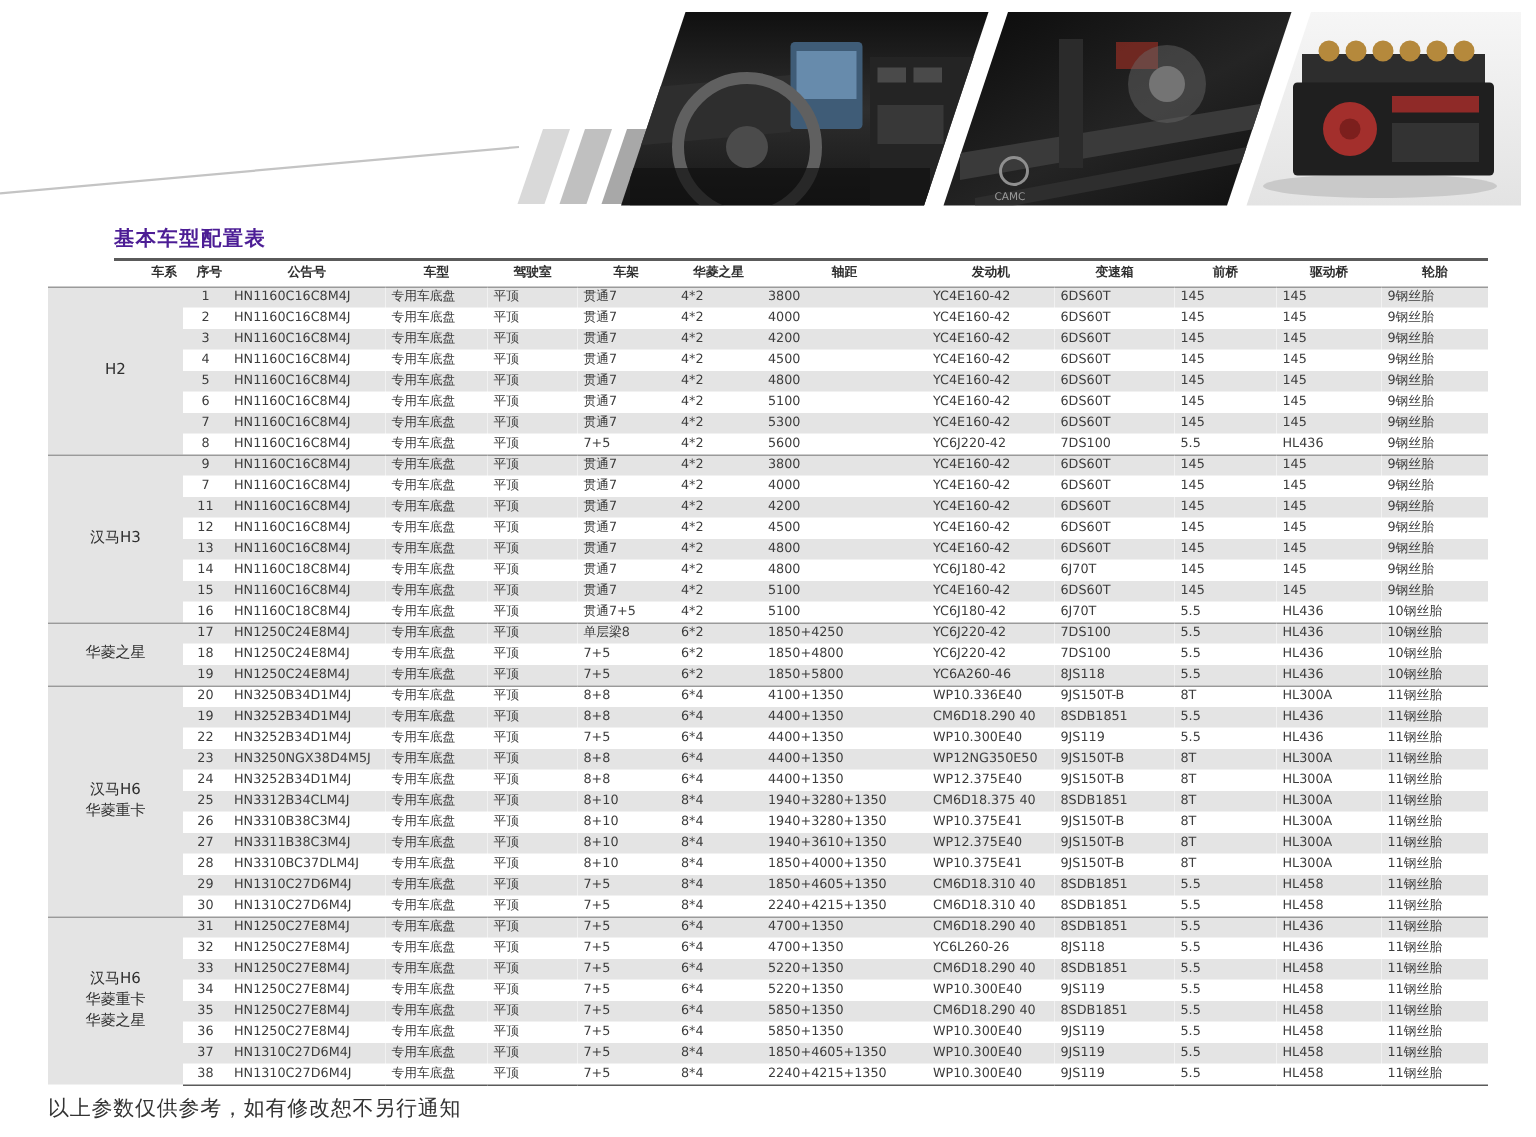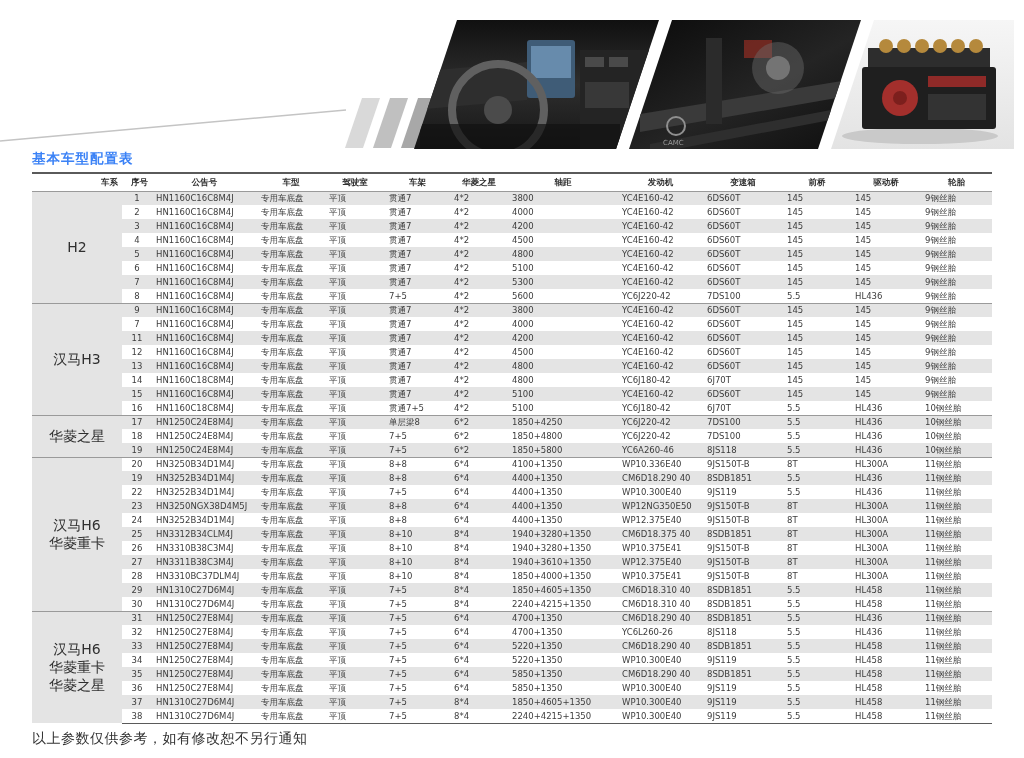--- a/index.html
+++ b/index.html
@@ -4,43 +4,43 @@
 <style>
   :root{
     --row-shade:#e4e4e4; --rule:#9a9a9a; --rule-dark:#5a5a5a; --text:#3c3c3c;
   }
   *{margin:0;padding:0;box-sizing:border-box;}
   html,body{background:#fff;}
   body{
     width:1024px;height:758px;overflow:hidden;position:relative;
     font-family:"DejaVu Sans","Liberation Sans",sans-serif;color:var(--text);
   }
-  .banner{position:absolute;top:0;left:0;width:1024px;height:148px;margin-top:12px;}
+  .banner{position:absolute;top:0;left:0;width:1024px;height:148px;}
   .content{position:absolute;top:146px;left:32px;width:960px;}
   .page-title{
-    font-size:13.5px;font-weight:700;color:#3b82f6;letter-spacing:1px;
-    padding:4px 0 4px 0;border-bottom:2px solid var(--rule-dark);margin-bottom:0;
+    font-size:13.5px;font-weight:700;color:#4c1d95;letter-spacing:1px;
+    padding:4px 0 4px 0;border-bottom:2px solid var(--rule-dark);margin-bottom:0;margin-left:44px;
   }
   table.cfg{
     width:960px;border-collapse:collapse;table-layout:fixed;
     font-size:8.5px;line-height:1;color:var(--text);
   }
   table.cfg th{
     font-size:8.5px;font-weight:700;color:#2f2f2f;text-align:center;
     padding:4px 4px;border-bottom:1px solid var(--rule);white-space:nowrap;
   }
   table.cfg th.c-series,table.cfg th.c-no{text-align:right;}
   table.cfg td{
     padding:2.5px 4px;height:14px;white-space:nowrap;overflow:hidden;
   }
   table.cfg td.c-no{text-align:center;}
   tr.shade td.d{background:var(--row-shade);}
   td.series-cell{
     background:var(--row-shade);text-align:center;vertical-align:middle;
-    font-size:14px;color:#2f2f2f;
+    font-size:10px;color:#2f2f2f;
   }
   td.series-cell .sl{padding:2px 0;}
   tr.group-start td{border-top:1px solid var(--rule);}
   table.cfg tbody tr:last-child td{border-bottom:1.5px solid var(--rule-dark);}
   .footer-note{font-size:14px;color:#333;margin-top:6px;letter-spacing:.5px;}
 </style>
 </head>
 <body>
 
 <div class="banner">

